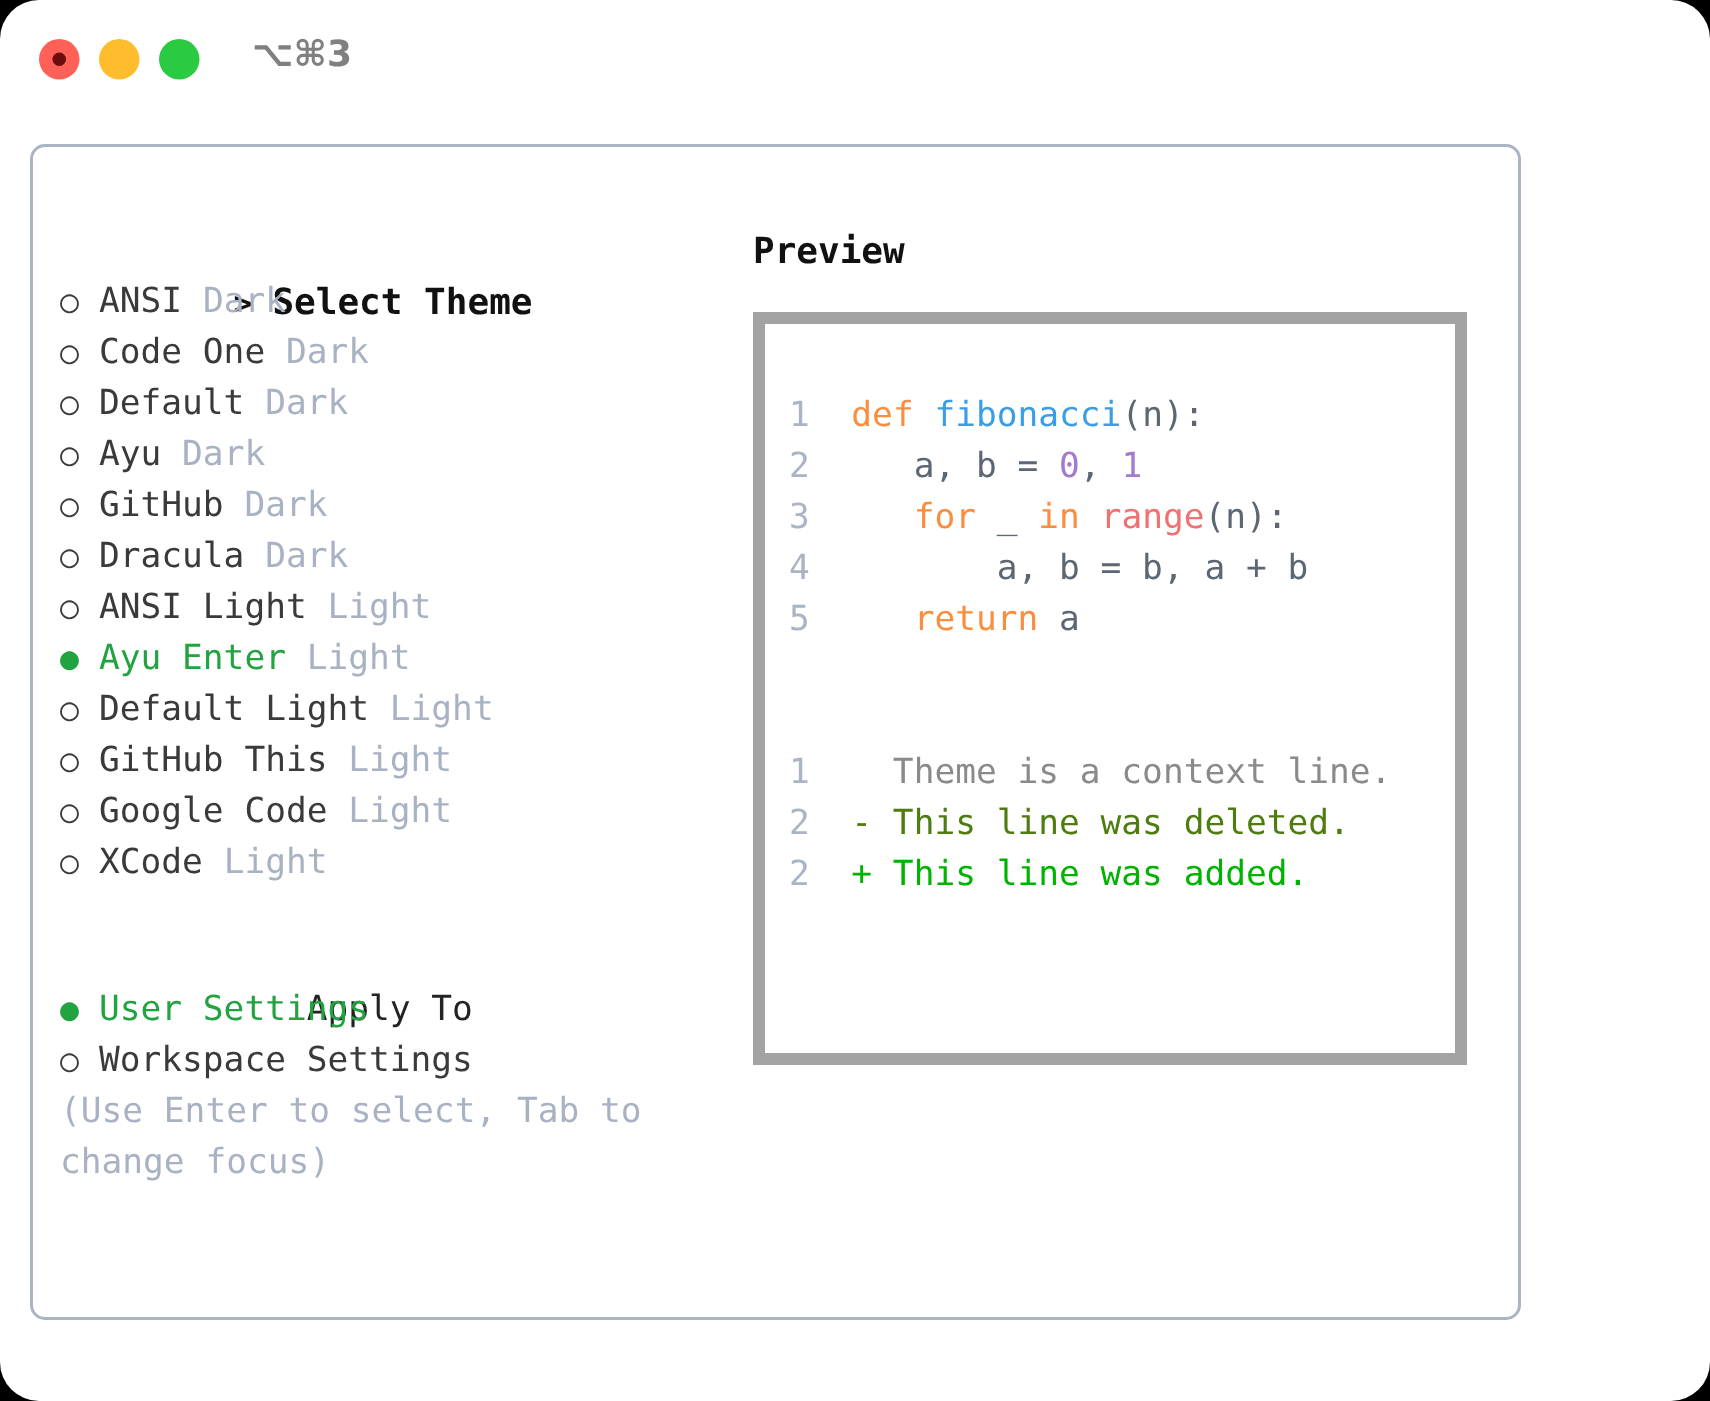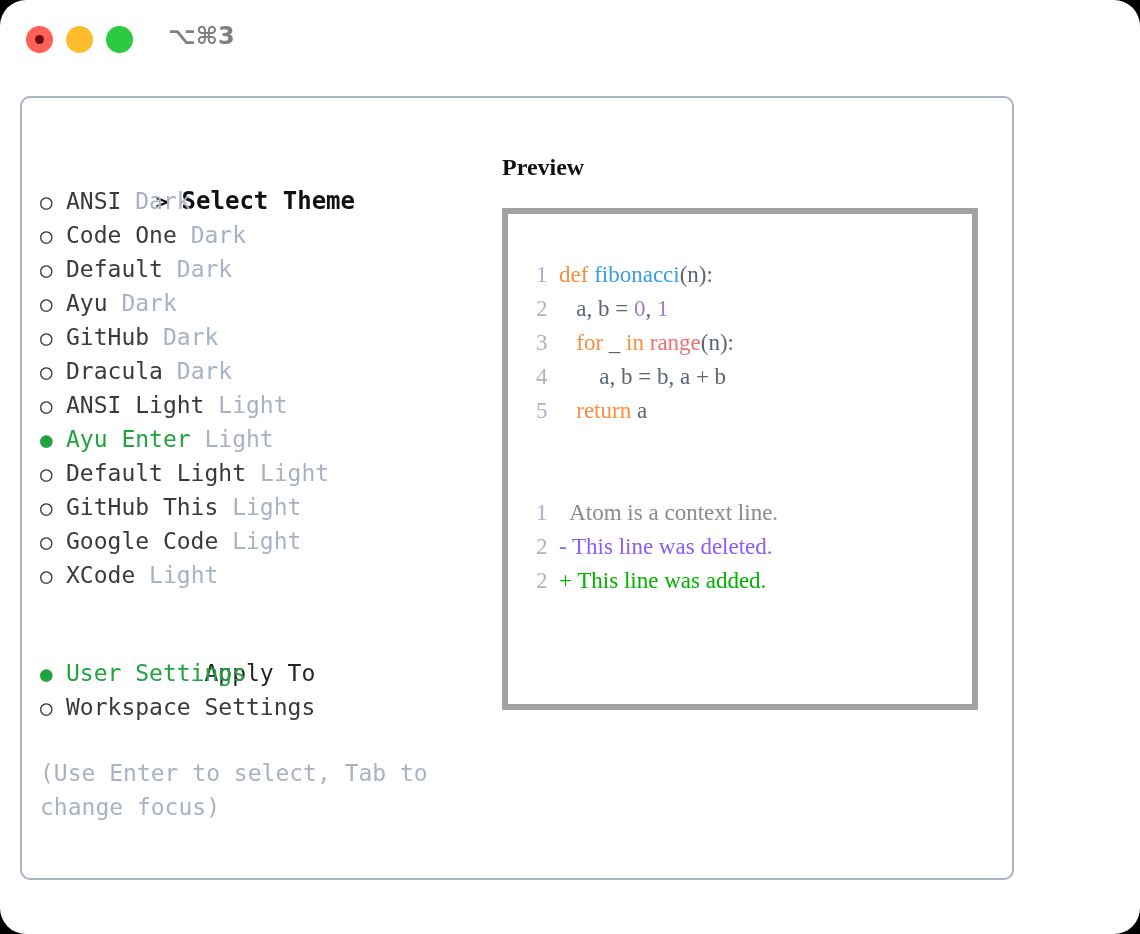--- a/index.html
+++ b/index.html
@@ -110,67 +110,65 @@
     line-height: 34px;
     font-size: 23px;
     color: #232323;
     white-space: pre;
   }
   .group-title .marker { display:inline-block; width:26px; }
 
   #apply-block { margin-top: 30px; }
 
   #hint {
-    margin-top: 32px;
     font-size: 23px;
     line-height: 34px;
     color: #a8b2c3;
     width: 400px;
     white-space: pre-wrap;
   }
 
   
   #right-col {
     position: absolute;
     left: 480px;
     top: 52px;
     width: 490px;
-    font-family: Liberation Serif, serif;
   }
   #preview-title {
     font-size: 24px;
     font-weight: 700;
     color: #111111;
     line-height: 34px;
   }
   #preview-box {
     margin-top: 24px;
     width: 476px;
     height: 502px;
-    border: 6px solid #a3a3a3;
+    border: 8px solid #a3a3a3;
     box-sizing: border-box;
     background: #ffffff;
-    padding: 44px 0 0 28px;
+    padding: 44px 0 0 16px;
   }
   .code-line {
     font-size: 23px;
     line-height: 34px;
     white-space: pre;
   }
   .ln {
     color: #aab4c4;
   }
   .kw   { color: #fa8d3e; }
   .fn   { color: #399ee6; }
   .num  { color: #a37acc; }
   .bi   { color: #f07171; }
   .txt  { color: #5c6773; }
   .blank-line { height: 34px; }
   .diff-ctx { color: #8a8a8a; }
-  .diff-del { color: #8b5cf6; }
+  .diff-del { color: #4d7c0f; }
   .diff-add { color: #00b300; margin-top: 32px; }
 </style>
 </head>
 <body>
 
 <div id="page">
 
   <div id="titlebar">
     <div class="light red"></div>
     <div class="rec-dot"></div>
@@ -222,21 +220,21 @@
         <div id="code-block">
             <div class="code-line"><span class="ln">1</span><span class="txt">  </span><span class="kw">def</span><span class="txt"> </span><span class="fn">fibonacci</span><span class="txt">(n):</span></div>
             <div class="code-line"><span class="ln">2</span><span class="txt">     </span><span class="txt">a, b = </span><span class="num">0</span><span class="txt">, </span><span class="num">1</span></div>
             <div class="code-line"><span class="ln">3</span><span class="txt">     </span><span class="kw">for</span><span class="txt"> _ </span><span class="kw">in</span><span class="txt"> </span><span class="bi">range</span><span class="txt">(n):</span></div>
             <div class="code-line"><span class="ln">4</span><span class="txt">         </span><span class="txt">a, b = b, a + b</span></div>
             <div class="code-line"><span class="ln">5</span><span class="txt">     </span><span class="kw">return</span><span class="txt"> a</span></div>
           </div>
         <div class="blank-line"></div>
         <div class="blank-line"></div>
         <div id="diff-block">
-            <div class="code-line"><span class="ln">1</span><span class="diff-ctx">    Atom is a context line.</span></div>
+            <div class="code-line"><span class="ln">1</span><span class="diff-ctx">    Theme is a context line.</span></div>
             <div class="code-line"><span class="ln">2</span><span class="diff-del">  - This line was deleted.</span></div>
             <div class="code-line"><span class="ln">2</span><span class="diff-add">  + This line was added.</span></div>
           </div>
       </div>
     </div>
 
   </div>
 </div>
 
 </body></html>

